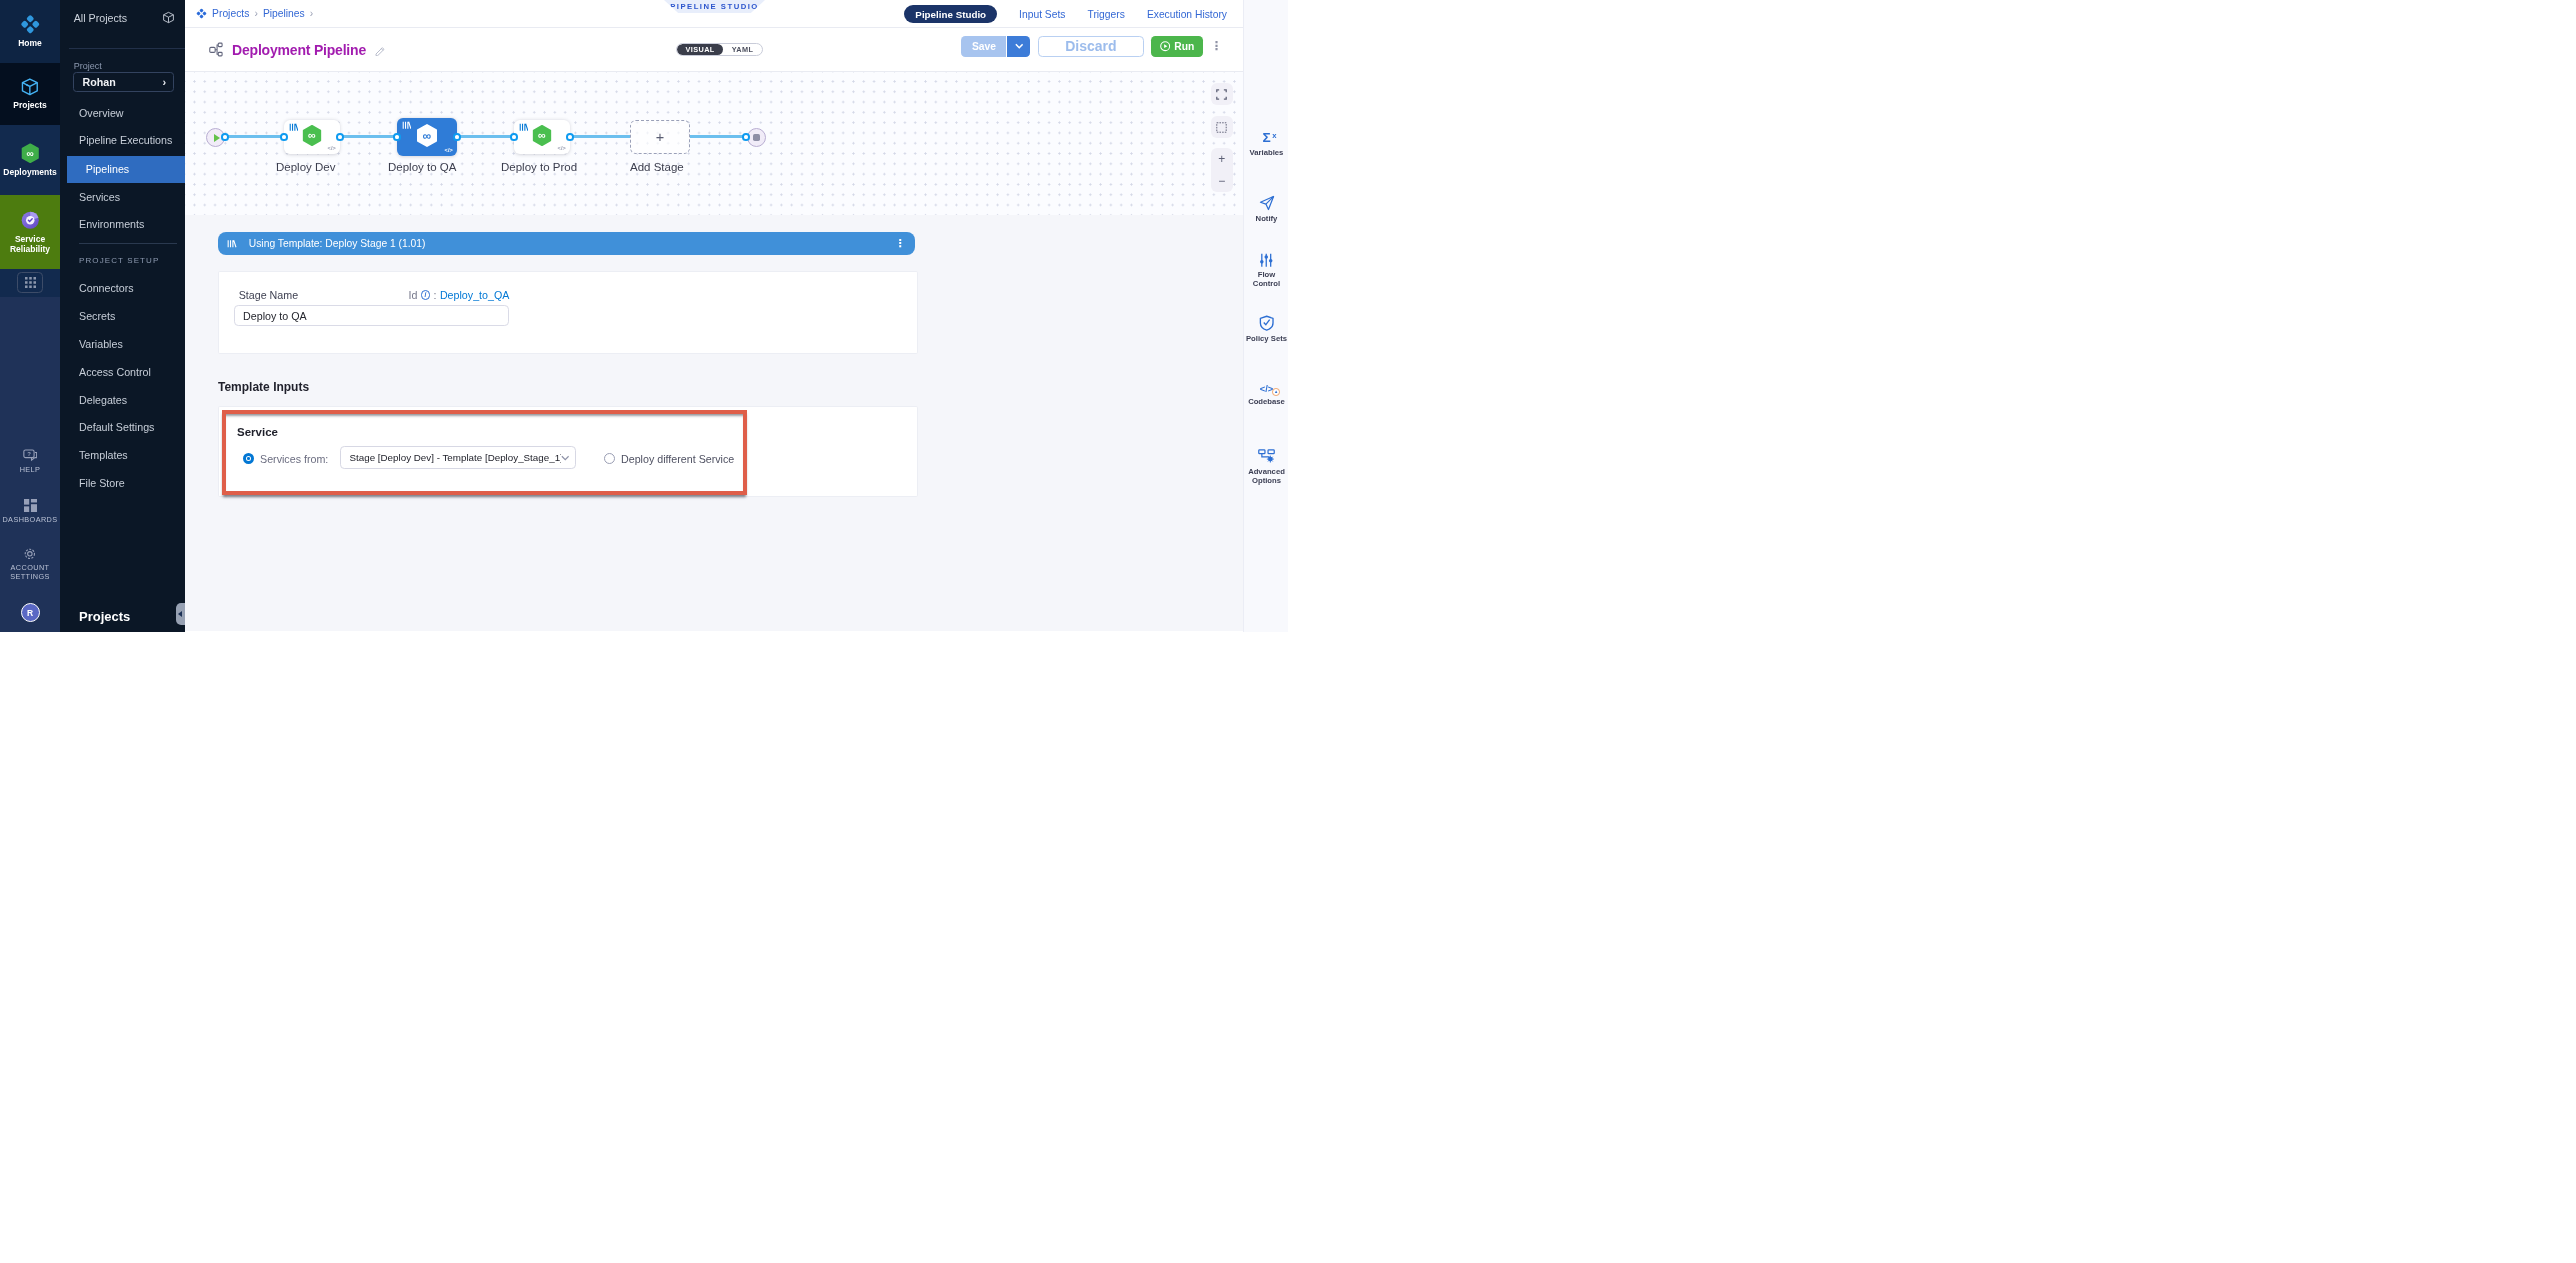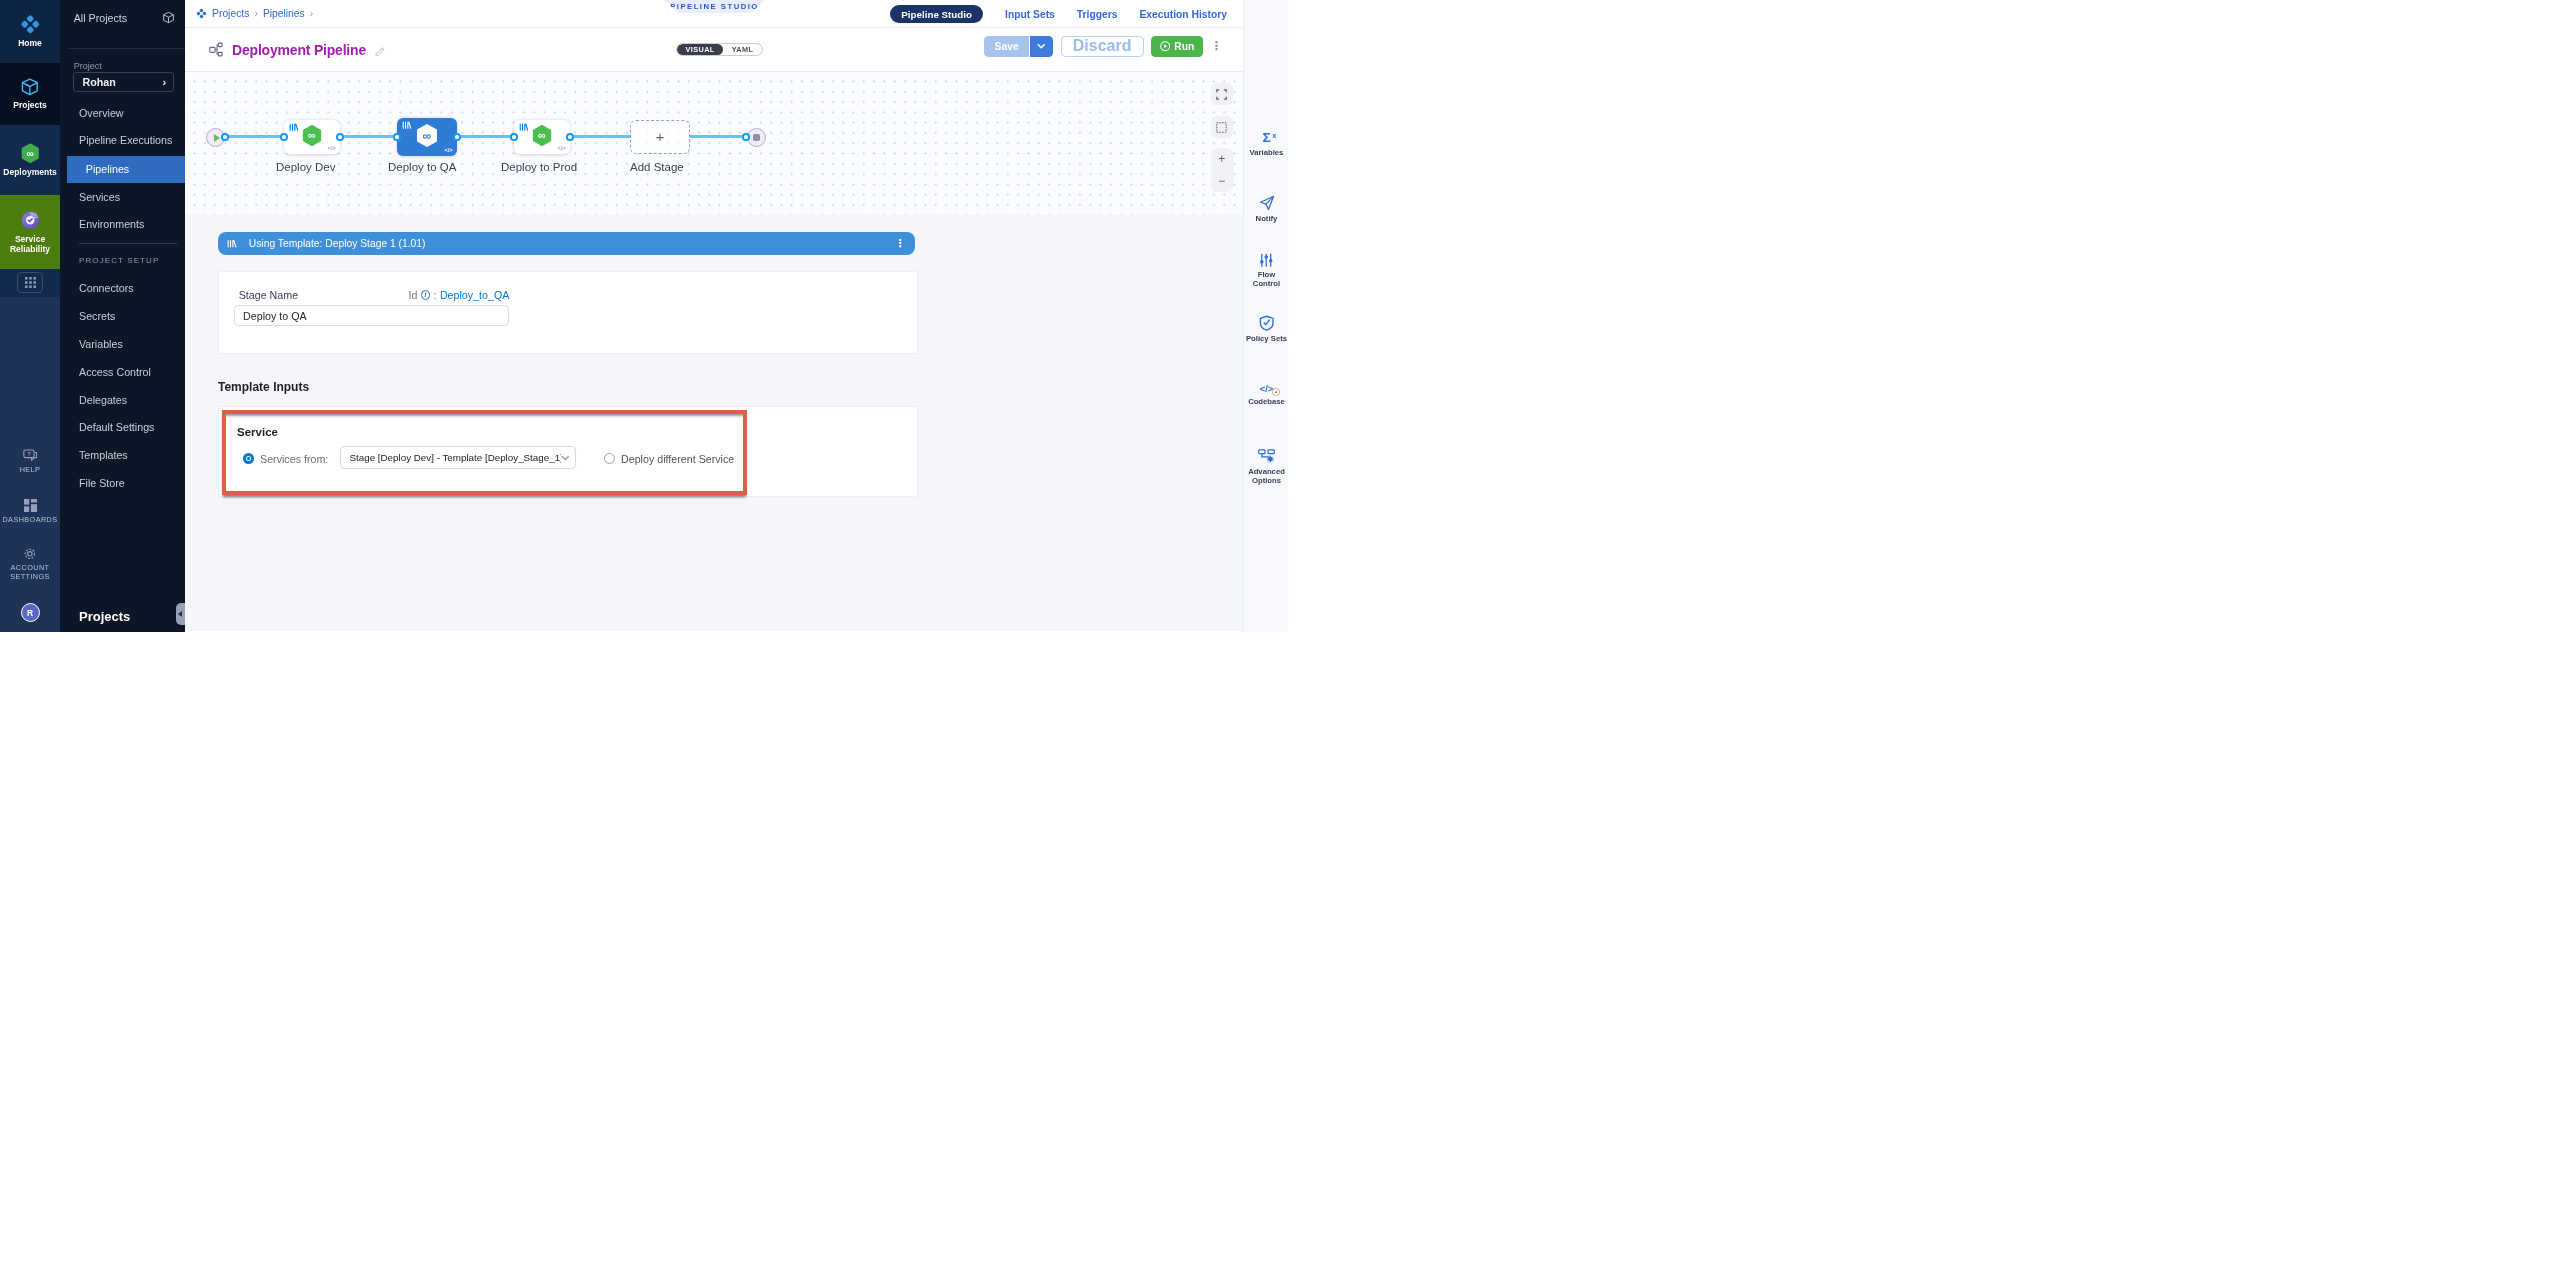--- a/index.html
+++ b/index.html
@@ -38,33 +38,33 @@
 
   
   .topbar { position:absolute; left:185px; top:0; width:1058px; height:28px; background:#fff; border-bottom:0.9px solid #e9ebf2; z-index:10; }
   .breadcrumb { position:absolute; left:11px; top:0; height:27px; display:flex; align-items:center; gap:5.1px; }
   .bc-link { font-size:10.3px; color:#3468d4; cursor:pointer; }
   .bc-sep { font-size:10.3px; color:#9aa0b5; }
   .studio-badge { position:absolute; left:479px; top:0; width:101px; height:13px; background:#e8eefb; clip-path:polygon(0 0,100% 0,86% 100%,14% 100%); display:flex; align-items:center; justify-content:center; }
   .studio-badge span { font-size:7.7px; font-weight:bold; letter-spacing:1.5px; color:#2c55cd; }
   .top-tabs { position:absolute; right:16px; top:0; height:28px; display:flex; align-items:center; gap:22px; }
   .tab-pill { height:18px; padding:0 11px; background:#1b3468; border-radius:9.4px; color:#fff; font-size:9.8px; font-weight:bold; display:flex; align-items:center; cursor:pointer; }
-  .tab-link { font-size:10.3px; color:#3468d4; font-weight:700; cursor:pointer; }
+  .tab-link { font-size:10.3px; color:#3468d4; font-weight:400; cursor:pointer; }
 
   .titlebar { position:absolute; left:185px; top:28px; width:1058px; height:44px; background:#fff; border-bottom:0.9px solid #e9ebf2; z-index:10; }
   .title-group { position:absolute; left:24px; top:0; height:44px; display:flex; align-items:center; gap:7.7px; }
   .page-title { font-size:14px; font-weight:bold; color:#a21caf; letter-spacing:-0.2px; }
   .view-toggle { position:absolute; left:491px; top:15.4px; height:13px; display:flex; border:0.9px solid #c9ccd9; border-radius:7.7px; background:#fff; overflow:hidden; }
   .vt-on { background:#3a3d4a; color:#fff; font-size:7.3px; font-weight:bold; letter-spacing:0.4px; padding:0 8.5px; display:flex; align-items:center; border-radius:7.7px; cursor:pointer; }
   .vt-off { color:#4c4f5e; font-size:7.3px; font-weight:bold; letter-spacing:0.4px; padding:0 8.5px; display:flex; align-items:center; cursor:pointer; }
   .actions { position:absolute; right:20.5px; top:7.7px; display:flex; align-items:center; gap:7.7px; }
   .btn-save-split { display:flex; height:21.4px; border-radius:4.3px; overflow:hidden; cursor:pointer; }
   .btn-save { width:46px; background:#a7c4ef; color:#fff; font-size:10.3px; font-weight:bold; display:flex; align-items:center; justify-content:center; border-right:0.9px solid #fff; }
   .btn-save-chev { width:23px; background:#3d7cd8; display:flex; align-items:center; justify-content:center; }
-  .btn-discard { height:21.4px; padding:0 11px; border:0.9px solid #b9d0f2; border-radius:4.3px; background:#fff; color:#9cbcec; font-size:16px; font-weight:bold; display:flex; align-items:center; cursor:pointer; }
+  .btn-discard { height:21.4px; padding:0 26px; border:0.9px solid #b9d0f2; border-radius:4.3px; background:#fff; color:#9cbcec; font-size:14px; font-weight:bold; display:flex; align-items:center; cursor:pointer; }
   .btn-run { height:21.4px; padding:0 8.5px; border-radius:4.3px; background:#4cb64c; color:#fff; font-size:10.3px; font-weight:bold; display:flex; align-items:center; gap:4.3px; cursor:pointer; }
   .kebab { color:#9093a6; font-size:12px; font-weight:bold; cursor:pointer; line-height:1; letter-spacing:0; }
 
   
   .canvas { position:absolute; left:185px; top:72px; width:1058px; height:144px; background-color:#fbfcff; background-image:radial-gradient(circle,#d3d7e6 0.9px,transparent 1.1px); background-size:10.3px 10.3px; background-position:4.3px 4.3px; border-bottom:0.9px solid #e7e9f1; }
   .cv-btn { position:absolute; width:22px; height:22px; background:#f1f0f7; border-radius:6px; display:flex; align-items:center; justify-content:center; cursor:pointer; }
   .cv-zoomgrp { position:absolute; width:22px; height:44px; background:#f1f0f7; border-radius:6px; display:flex; flex-direction:column; cursor:pointer; }
   .cv-zoomgrp div { flex:1; display:flex; align-items:center; justify-content:center; font-size:12px; color:#5d6076; cursor:pointer; }
   .node-circle { position:absolute; width:19px; height:19px; border-radius:50%; background:#f1ecf8; border:0.9px solid #b9aed2; display:flex; align-items:center; justify-content:center; cursor:pointer; }
   .play-tri { width:0; height:0; border-top:4.3px solid transparent; border-bottom:4.3px solid transparent; border-left:6.8px solid #63c24a; margin-left:1.7px; }

